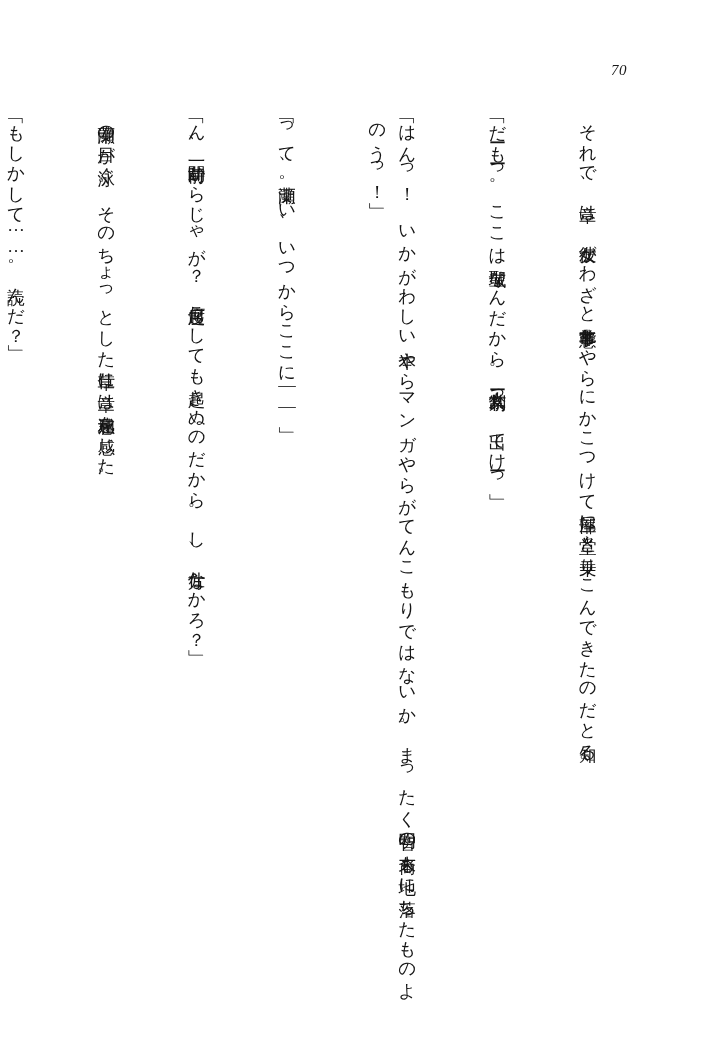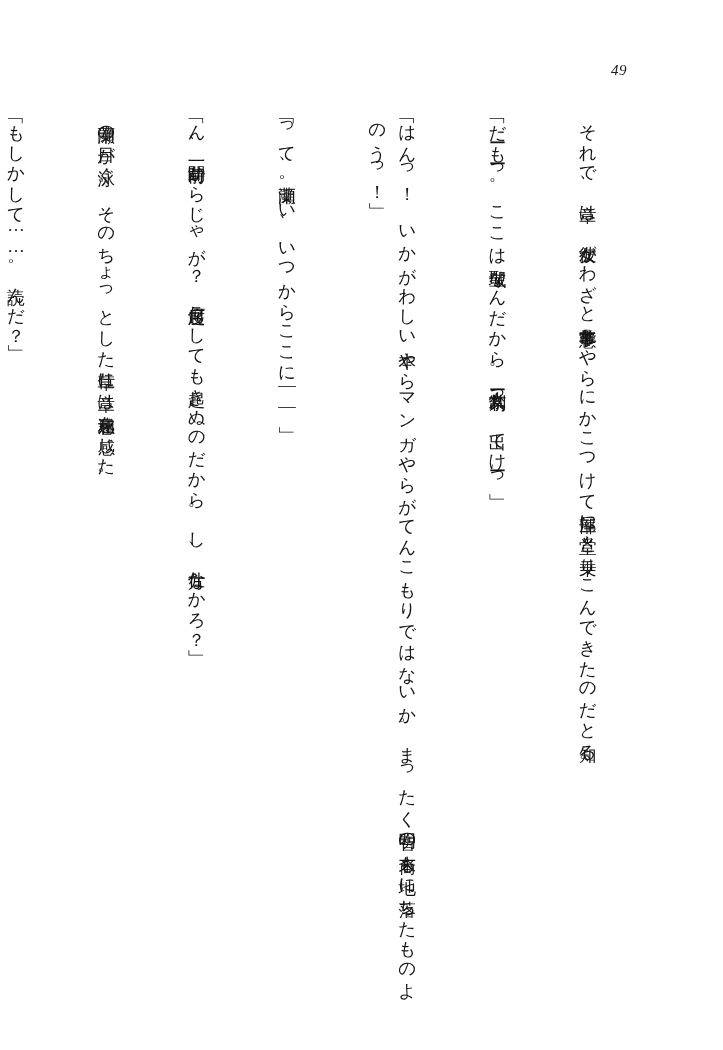--- a/index.html
+++ b/index.html
@@ -45,21 +45,21 @@
     margin: 0;
     padding: 0;
     text-indent: 0;
   }
 </style>
 </head>
 <body>
 
 <div class="page">
 
-  <div class="page-number">49</div>
+  <div class="page-number">70</div>
 
   <div class="body-text">
     <p>それで、章は、彼女がわざと非常事態とやらにかこつけて部屋に堂々と乗りこんできたのだと知る。</p>
     <p>「だーもーっ。ここは聖域なんだから。女人禁制ーっ。出てけーっ」</p>
     <p>「はんっ！　いかがわしい本やらマンガやらがてんこもりではないか。まったく明智の末裔も地に落ちたものよのうっ！」</p>
     <p>「って、蘭瀬。い、いつからここに――」</p>
     <p>「ん、一時間前からじゃが？　何度起こしても起きぬのだから。し、仕方なかろ？」</p>
     <p>蘭瀬の目が泳ぐ。そのちょっとした仕草に章は違和感を感じた。</p>
     <p>「もしかして……。読んだ？」</p>
     

